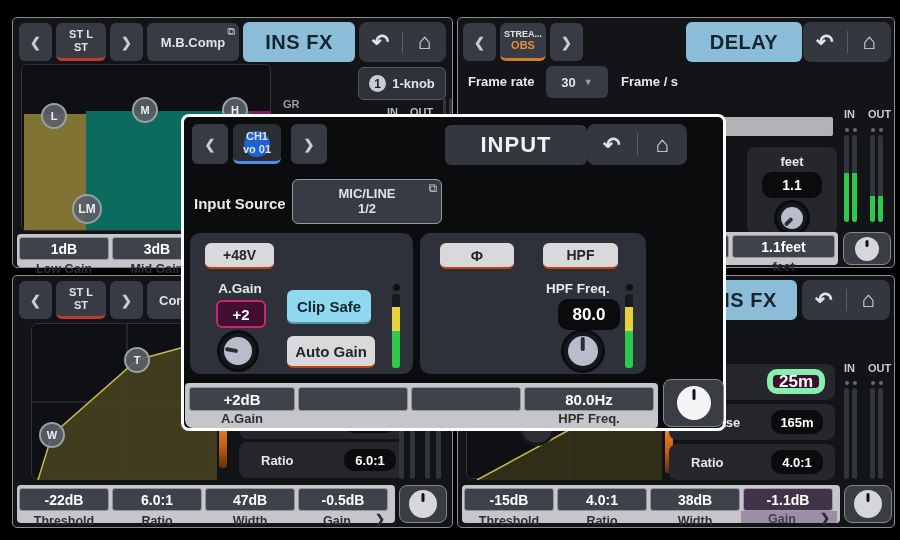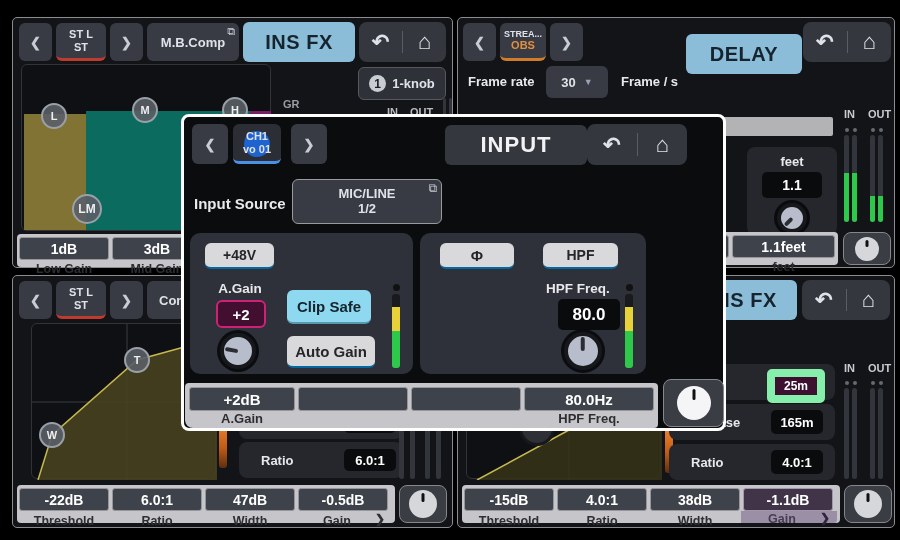--- a/index.html
+++ b/index.html
@@ -19,23 +19,23 @@
   .footer{position:absolute;background:#c6c6ca;border-radius:4px}
   .fcell{position:absolute;top:3px;height:23px;background:#3e424a;border:1px solid #97979b;border-radius:3px;color:#fff;font-weight:bold;font-size:14px;display:flex;align-items:center;justify-content:center}
   .flabel{position:absolute;top:27px;height:15px;color:#2e2e32;font-size:12.5px;font-weight:bold;display:flex;align-items:center;justify-content:center}
   .knobbox{position:absolute;background:#3a3d44;border:1px solid #85878b;border-radius:8px;display:flex;align-items:center;justify-content:center}
   .kind{border-radius:50%;background:#d5d7db;position:relative}
   .kind:after{content:"";position:absolute;left:50%;top:3px;width:3px;height:32%;background:#111;transform:translateX(-50%);border-radius:2px}
   .meterbar{position:absolute;width:5px;background:#32353c;border-radius:2.5px}
   .dot{position:absolute;border-radius:50%;background:#66696f}
   .rowbox{position:absolute;background:#25272d;border-radius:8px}
   .rowlabel{position:absolute;color:#e6e8ec;font-size:13px;font-weight:bold}
-  .valblack{position:absolute;background:#0a0b0d;border-radius:5px;color:#fff;font-weight:bold;display:flex;align-items:center;justify-content:center}
+  .valblack{position:absolute;background:#0a0b0d;border-radius:10px;color:#fff;font-weight:bold;display:flex;align-items:center;justify-content:center}
   .cpoint{position:absolute;border-radius:50%;background:rgba(90,94,102,.9);border:2px solid #9aa0a8;color:#eceef2;display:flex;align-items:center;justify-content:center;font-weight:bold;font-size:11px}
-  .lightbtn{position:absolute;background:#d9d9dc;color:#26262a;border-radius:6px;font-weight:bold;display:flex;align-items:center;justify-content:center;border-bottom:2px solid #0369a1}
+  .lightbtn{position:absolute;background:#d9d9dc;color:#26262a;border-radius:6px;font-weight:bold;display:flex;align-items:center;justify-content:center;border-bottom:2px solid #c2410c}
   .knob{position:absolute;border-radius:50%;background:#b7bdca;border:4px solid #17181c;box-shadow:0 0 0 3px rgba(8,9,11,.9)}
   .knob .tick{position:absolute;left:50%;top:50%;width:3.5px;height:46%;background:#2b2d34;transform-origin:50% 0;border-radius:2px}
   .graph{position:absolute;background:#0f1013;border:1px solid #313339;border-radius:6px}
   .copyic{position:absolute;top:2px;right:4px;font-size:11px;color:#c9ccd2;font-weight:normal}
   .lbl{position:absolute;color:#e9e9ec;font-weight:bold}
   .small-gray{color:#9a9da3;font-size:11px;font-weight:bold}
   .dialog{position:absolute;left:181px;top:114px;width:545px;height:317px;background:#0b0c0e;border:3px solid #fff;border-radius:8px;z-index:10}
   .section{position:absolute;background:#2e313a;border-radius:10px}
   .vmeter{position:absolute;width:8px;border-radius:3px;background:linear-gradient(180deg,#191a1e 0%,#191a1e 18%,#e8d23a 18%,#e8d23a 50%,#2ec84a 50%,#2ec84a 100%)}
   .grmeter{position:absolute;width:8px;border-radius:3px;background:linear-gradient(180deg,#ef8330 0%,#c05c17 55%,#5f2f0d 100%)}
@@ -147,21 +147,21 @@
       </div>
   </div>
 
   <div class="panel" style="left:457px;top:17px;width:438px;height:251px;">
     <div class="btn navbtn" style="left:5px;top:5px;width:33px;height:38px;">❮</div>
     <div class="btn chbtn" style="left:42px;top:5px;width:46px;height:38px;border-bottom:3px solid #cf7d28;font-size:9px;">
       <span>STREA...</span>
       <span style="color:#e09040;font-size:11px;">OBS</span>
     </div>
     <div class="btn navbtn" style="left:92px;top:5px;width:33px;height:38px;">❯</div>
-    <div class="btn titlebtn" style="left:228px;top:16px;width:116px;height:40px;">DELAY</div>
+    <div class="btn titlebtn" style="left:228px;top:4px;width:116px;height:40px;">DELAY</div>
     <div class="ubox" style="left:345px;top:4px;width:88px;height:40px;">
       <div class="cell undo">↶</div>
       <div class="sep"></div>
       <div class="cell home">⌂</div>
     </div>
 
     <div class="lbl" style="left:10px;top:56px;font-size:13px;">Frame rate</div>
     <div class="btn" style="left:88px;top:48px;width:62px;height:32px;font-size:13px;gap:8px;">
       <span>30</span>
       <span style="font-size:9px;color:#98a2b4;">▼</span>
@@ -213,21 +213,21 @@
       <svg width="195" height="156">
         <line x1="102" y1="0" x2="102" y2="156" stroke="#3a3c40" stroke-width="1"></line>
         <polygon points="10,156 102,106 195,56 195,156" fill="#35321a" opacity="0.9"></polygon>
         <polyline points="10,156 102,106 195,56" fill="none" stroke="#c6b94e" stroke-width="1.5"></polyline>
       </svg>
       <div class="abs" style="left:52px;top:86px;width:36px;height:36px;border-radius:50%;background:#2e3036;border:3px solid #17181c;"></div>
     </div>
     <div class="grmeter" style="left:207px;top:152px;height:45px;"></div>
 
     <div class="rowbox" style="left:211px;top:88px;width:166px;height:36px;">
-      <div class="valblack" style="left:98px;top:5px;width:58px;height:34px;font-size:12px;background:#3d1030;border:8px solid #86efac;">25m</div>
+      <div class="valblack" style="left:98px;top:5px;width:58px;height:25px;font-size:17px;background:#3d1030;border:6px solid #86efac;">25m</div>
     </div>
     <div class="rowbox" style="left:211px;top:128px;width:166px;height:36px;">
       <div class="rowlabel" style="left:22px;top:11px;">Release</div>
       <div class="valblack" style="left:102px;top:6px;width:52px;height:24px;font-size:13px;">165m</div>
     </div>
     <div class="rowbox" style="left:211px;top:168px;width:166px;height:36px;">
       <div class="rowlabel" style="left:22px;top:11px;">Ratio</div>
       <div class="valblack" style="left:102px;top:6px;width:52px;height:24px;font-size:13px;">4.0:1</div>
     </div>
 

